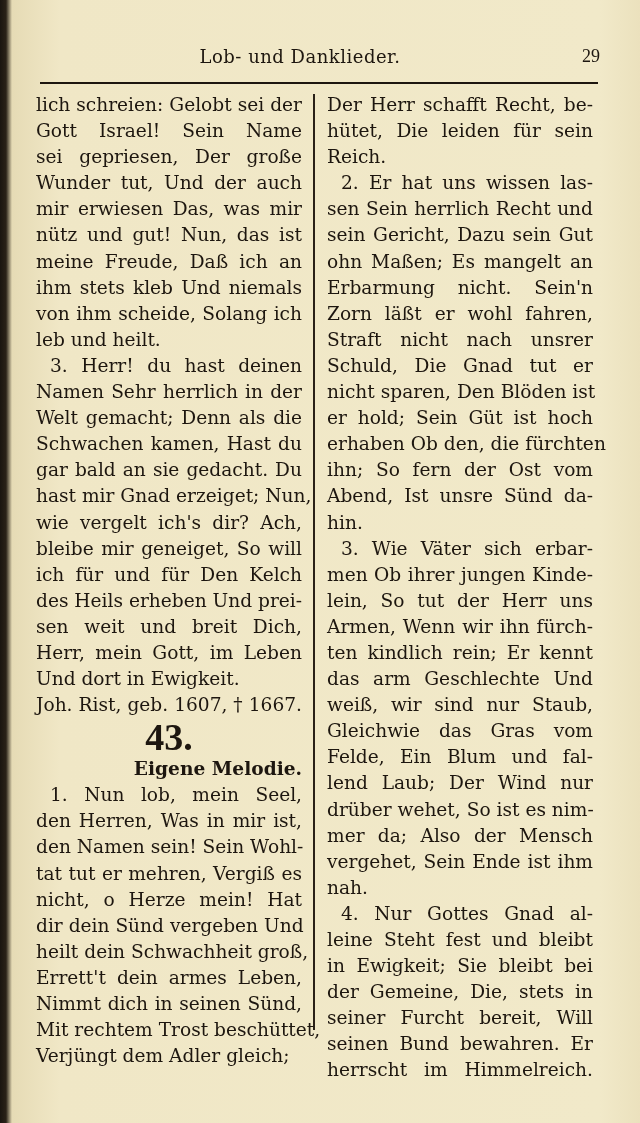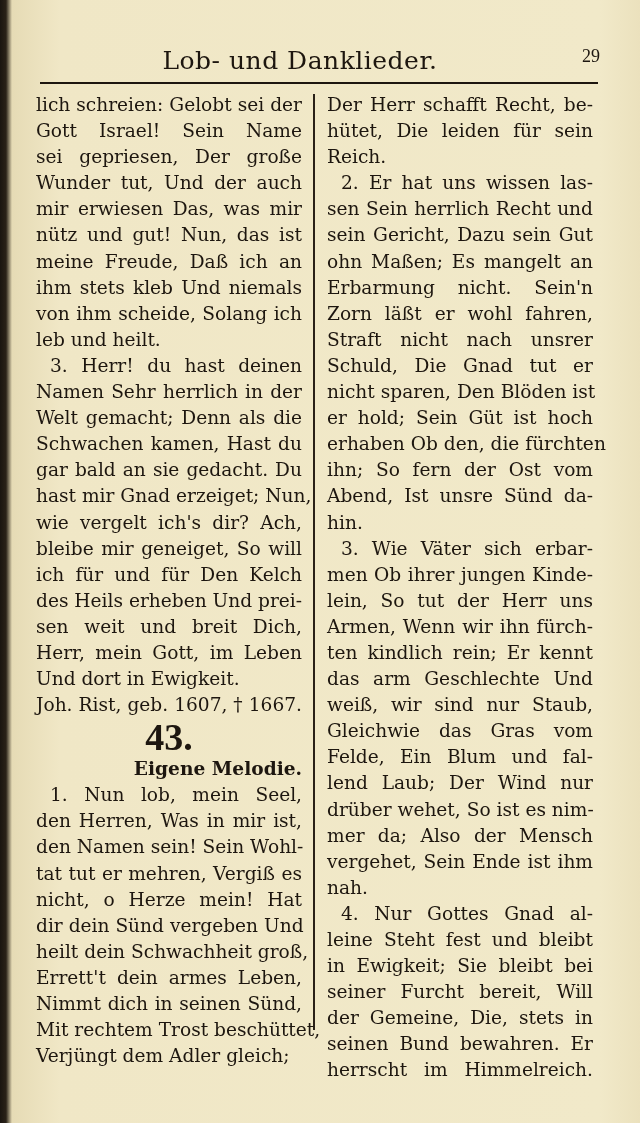--- a/index.html
+++ b/index.html
@@ -12,21 +12,21 @@
     }
     .page {
       position:absolute; left:0; top:0; width:640px; height:1123px;
       background:linear-gradient(90deg,#1a1510 0px,#2a2218 6px,#e6dbb5 12px,#f0e7c6 60px,#f1e9c9 600px,#ebe1bd 640px);
     }
     .header {
       position:absolute; left:40px; top:44px; width:560px; height:30px;
     }
     .header .running-title {
       position:absolute; left:0; width:520px; text-align:center; top:2px;
-      font-size:25px; letter-spacing:0.5px;
+      font-size:18px; letter-spacing:0.5px;
     }
     .header .page-number {
       position:absolute; right:0; top:2px; font-size:18px;
       font-family:"Liberation Serif", serif;
     }
     .rule {
       position:absolute; left:40px; top:82px; width:558px; height:2px; background:#1d160f;
     }
     .col {
       position:absolute; top:92px; width:266px;
@@ -135,19 +135,19 @@
     <span class="line">Felde, Ein Blum und fal-</span>
     <span class="line">lend Laub; Der Wind nur</span>
     <span class="line">drüber wehet, So ist es nim-</span>
     <span class="line">mer da; Also der Mensch</span>
     <span class="line">vergehet, Sein Ende ist ihm</span>
     <span class="line last">nah.</span>
 
     <span class="line indent">4. Nur Gottes Gnad al-</span>
     <span class="line">leine Steht fest und bleibt</span>
     <span class="line">in Ewigkeit; Sie bleibt bei</span>
+    <span class="line">der Gemeine, Die, stets in</span>
     <span class="line">seiner Furcht bereit, Will</span>
-    <span class="line">der Gemeine, Die, stets in</span>
     <span class="line">seinen Bund bewahren. Er</span>
     <span class="line">herrscht im Himmelreich.</span>
   </div>
 
 </div>
 
 </body></html>

